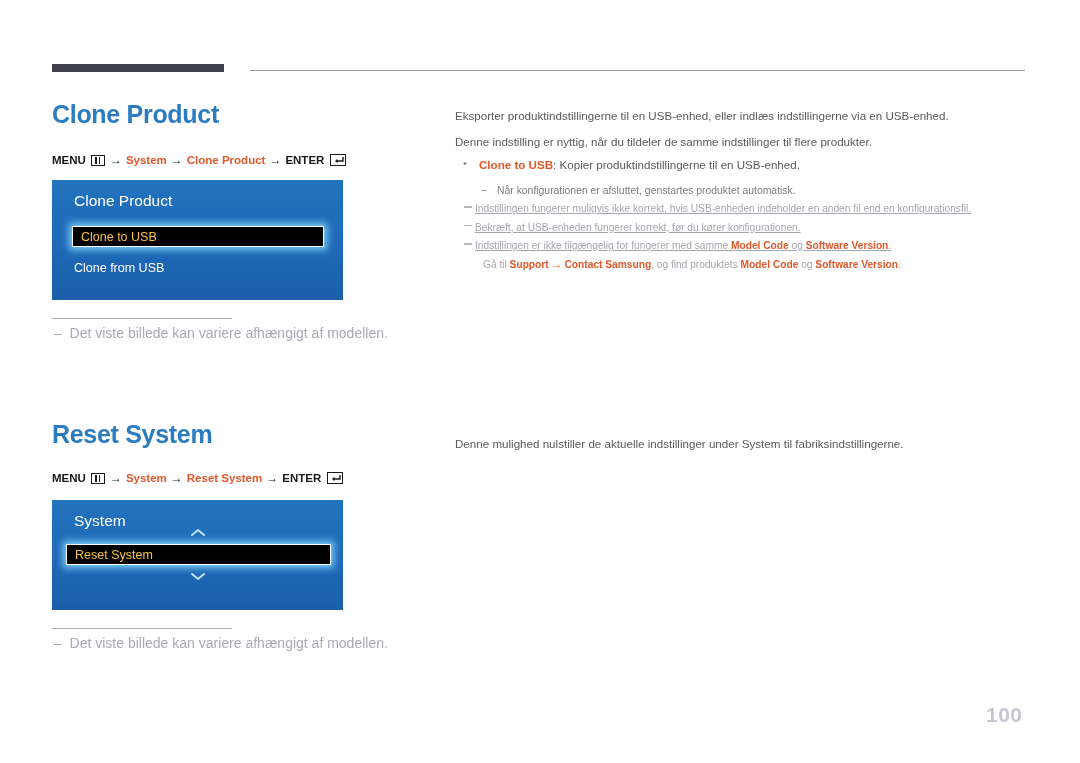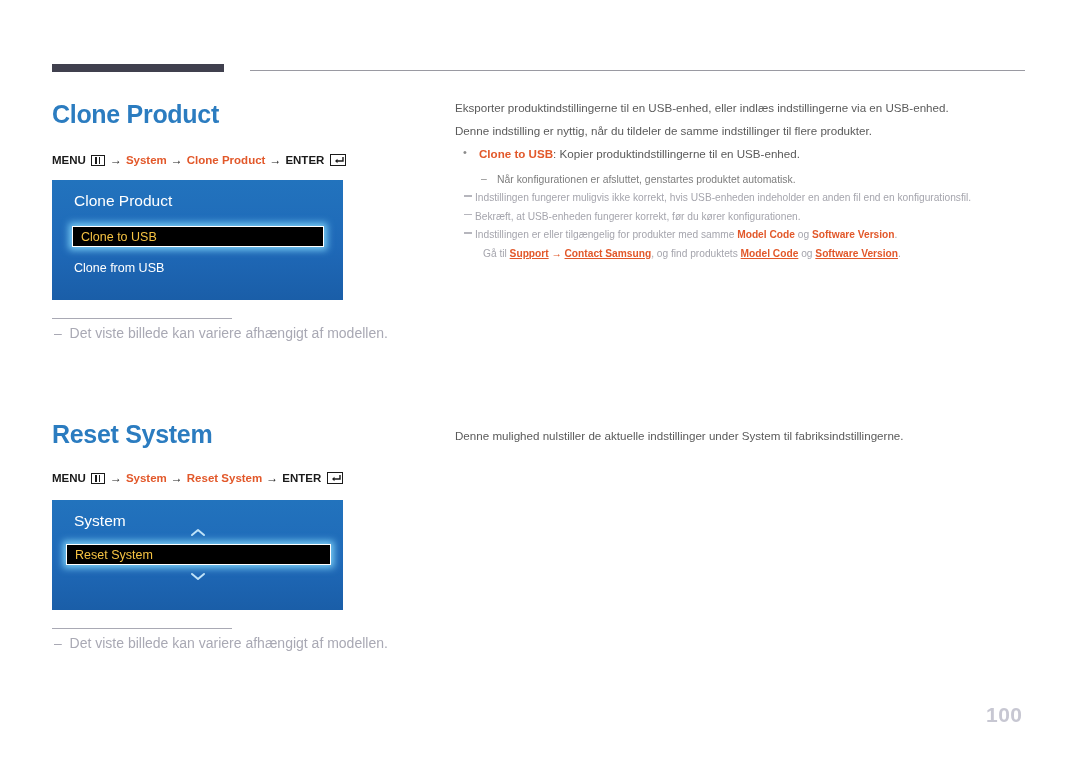--- a/index.html
+++ b/index.html
@@ -197,20 +197,21 @@
   }
   #body-clone { top: 99px; }
   #body-reset { top: 427px; }
 
   .para {
     font-size: 11.6px;
     color: #5a5a5a;
     line-height: 1.55;
     margin-bottom: 5px;
     white-space: nowrap;
+    margin-top: 8px;
   }
   .bullet-line {
     font-size: 11.6px;
     color: #5a5a5a;
     line-height: 1.6;
     padding-left: 24px;
     position: relative;
     margin-bottom: 2px;
     white-space: nowrap;
   }
@@ -243,39 +244,40 @@
   }
 
   .note-line {
     font-size: 10.2px;
     color: #a5a5ad;
     line-height: 1.62;
     padding-left: 20px;
     position: relative;
     margin-bottom: 2px;
     white-space: nowrap;
+    text-decoration: underline;
   }
   .note-line::before {
     content: "";
     position: absolute;
     left: 9px;
     top: 5px;
     width: 8px;
     height: 1.6px;
     background: #b6b6bd;
   }
   .note-line b { color: #e2582a; font-weight: bold; }
   .note-sub {
     font-size: 10.2px;
     color: #a5a5ad;
     line-height: 1.62;
     padding-left: 28px;
     white-space: nowrap;
   }
-  .note-sub b { color: #e2582a; font-weight: bold; text-decoration: underline; }
+  .note-sub b { color: #e2582a; font-weight: bold; }
   .note-sub .arr { color: #e2582a; font-weight: bold; }
 
   
   #page-number {
     position: absolute;
     left: 986px;
     top: 703px;
     font-size: 21px;
     color: #c7c7d2;
     letter-spacing: 0.5px;
@@ -331,21 +333,21 @@
   <div class="bullet-line">
     <b>Clone to USB</b><span>: Kopier produktindstillingerne til en USB-enhed.</span>
   </div>
 
   <div class="dash-line">Når konfigurationen er afsluttet, genstartes produktet automatisk.</div>
 
   <div class="note-line">Indstillingen fungerer muligvis ikke korrekt, hvis USB-enheden indeholder en anden fil end en konfigurationsfil.</div>
   <div class="note-line">Bekræft, at USB-enheden fungerer korrekt, før du kører konfigurationen.</div>
 
   <div class="note-line">
-    <span>Indstillingen er eller tilgængelig for produkter med samme </span><b>Model Code</b><span> og </span><b>Software Version</b><span>.</span>
+    <span>Indstillingen er ikke tilgængelig for fungerer med samme </span><b>Model Code</b><span> og </span><b>Software Version</b><span>.</span>
   </div>
   <div class="note-sub">
     <span>Gå til </span><b>Support</b><span class="arr"> → </span><b>Contact Samsung</b><span>, og find produktets </span><b>Model Code</b><span> og </span><b>Software Version</b><span>.</span>
   </div>
 </div>
 
 <div class="section-title" id="title-reset">Reset System</div>
 
 <div class="menu-path" id="path-reset">
   <span>MENU</span>

